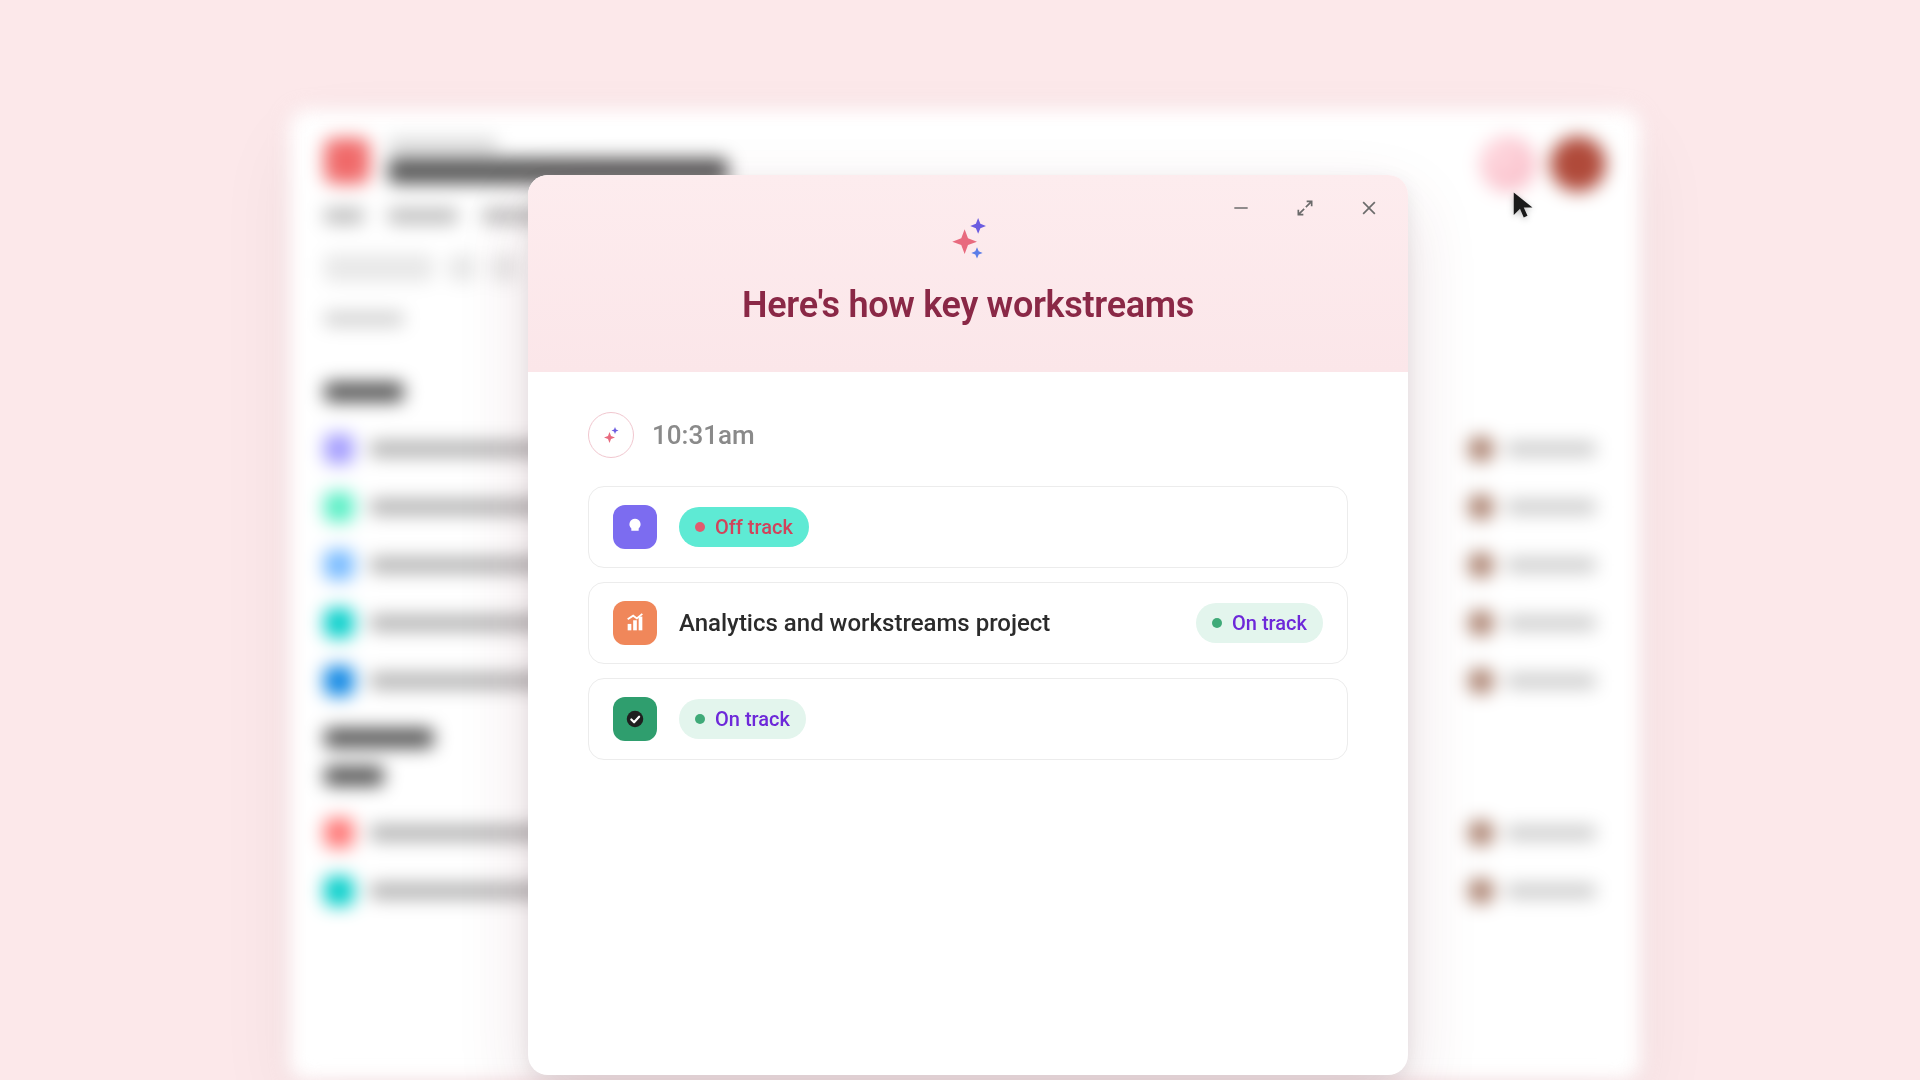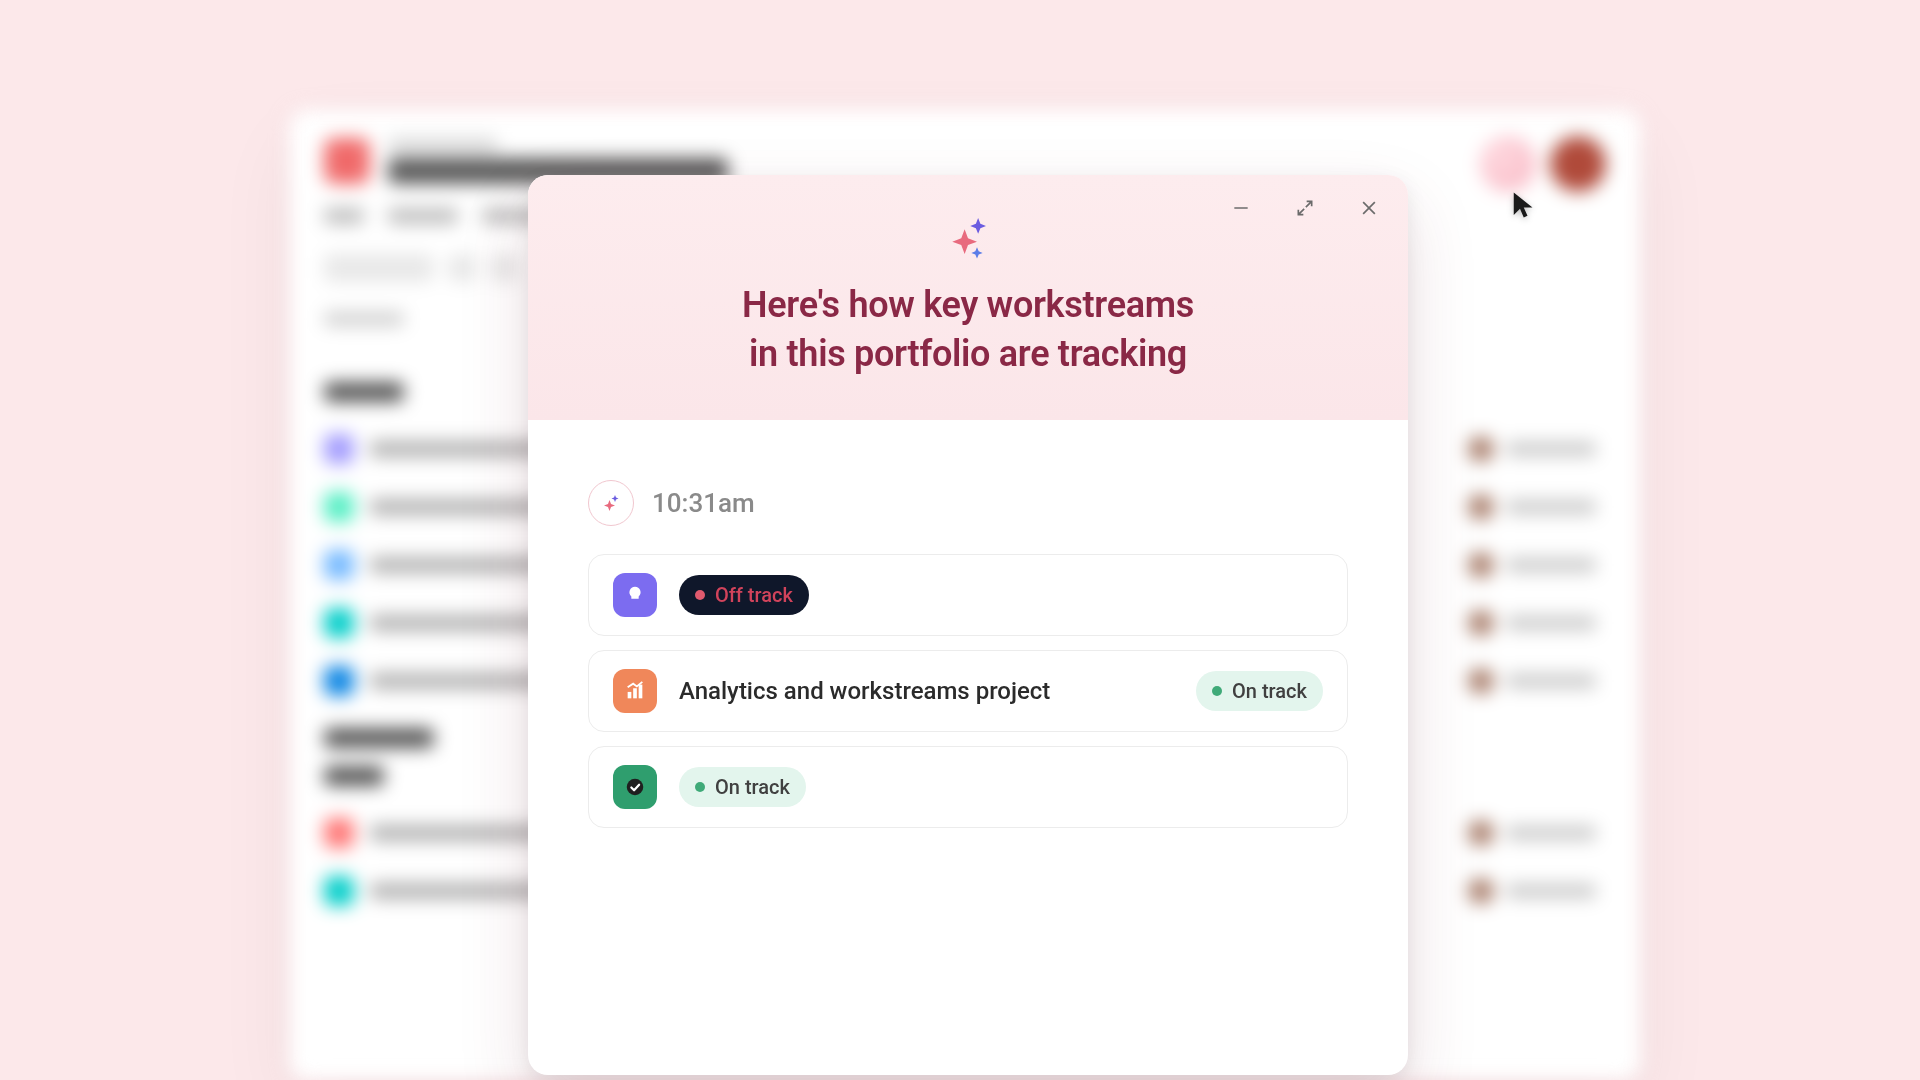--- a/index.html
+++ b/index.html
@@ -70,21 +70,21 @@
   .panel-title {
     text-align:center;
     color:#8a2846;
     font-size:36px;
     font-weight:600;
     line-height:1.35;
     letter-spacing:-0.3px;
     padding: 0 40px;
   }
 
-  .panel-body { flex:1; background:#fff; padding: 60px 60px; border-radius: 26px;}
+  .panel-body { flex:1; background:#fff; padding: 40px 60px; border-radius: 26px;}
   .timestamp-row { display:flex; align-items:center; gap:18px; margin-bottom:28px;}
   .sparkle-badge {
     width:46px; height:46px; border-radius:50%;
     border:1.5px solid #f1c7cf;
     display:flex; align-items:center; justify-content:center;
     background:#fff;
   }
   .sparkle-badge svg{ width:24px; height:24px;}
   .timestamp { color:#8a8a8a; font-size:26px; font-weight:500;}
 
@@ -105,23 +105,23 @@
   .ic-orange { background:#f0875a;}
   .ic-green  { background:#2f9e6e;}
   .card-icon svg { width:22px; height:22px; }
   .card-name { font-size:24px; font-weight:500; color:#2b2b2b; flex:1;}
   .status-pill {
     display:inline-flex; align-items:center; gap:10px;
     padding:8px 16px; border-radius:999px;
     font-size:20px; font-weight:500;
   }
   .status-pill .dot { width:10px; height:10px; border-radius:50%;}
-  .pill-off { background:#0f172a; color:#d1435b;}
+  .pill-off { background:#5eead4; color:#d1435b;}
   .pill-off .dot{ background:#e05a6e;}
-  .pill-on  { background:#e3f5ed; color:#404040;text-align:center;}
+  .pill-on  { background:#e3f5ed; color:#6d28d9;text-align:center;}
   .pill-on .dot{ background:#3faa78;}
 
   
   .cursor {
     position:absolute;
     left:1510px; top:190px;
     width:30px; height:30px;
     pointer-events:none;
   }
   .cursor svg { width:100%; height:100%; filter: drop-shadow(0 2px 3px rgba(0,0,0,0.25));}
@@ -245,21 +245,20 @@
     </div>
     <div class="sparkle-hero">
       <svg viewBox="0 0 48 48">
         <path d="M18 26 L21 18 L24 26 L32 29 L24 32 L21 40 L18 32 L10 29 Z" fill="#e86a7e"></path>
         <path d="M33 8 L35 13 L40 15 L35 17 L33 22 L31 17 L26 15 L31 13 Z" fill="#6b5ce0"></path>
         <path d="M32 34 L33.5 37.5 L37 39 L33.5 40.5 L32 44 L30.5 40.5 L27 39 L30.5 37.5 Z" fill="#5b7de8"></path>
       </svg>
     </div>
     <h1 class="panel-title">
       <span>Here's how key workstreams</span><br>
-      <span>in this portfolio are tracking</span>
     </h1>
   </div>
 
   <div class="panel-body">
     <div class="timestamp-row">
       <div class="sparkle-badge">
         <svg viewBox="0 0 24 24">
           <path d="M9 13 L10.5 9 L12 13 L16 14.5 L12 16 L10.5 20 L9 16 L5 14.5 Z" fill="#e86a7e"></path>
           <path d="M16 4 L17 6.5 L19.5 7.5 L17 8.5 L16 11 L15 8.5 L12.5 7.5 L15 6.5 Z" fill="#6b5ce0"></path>
         </svg>

